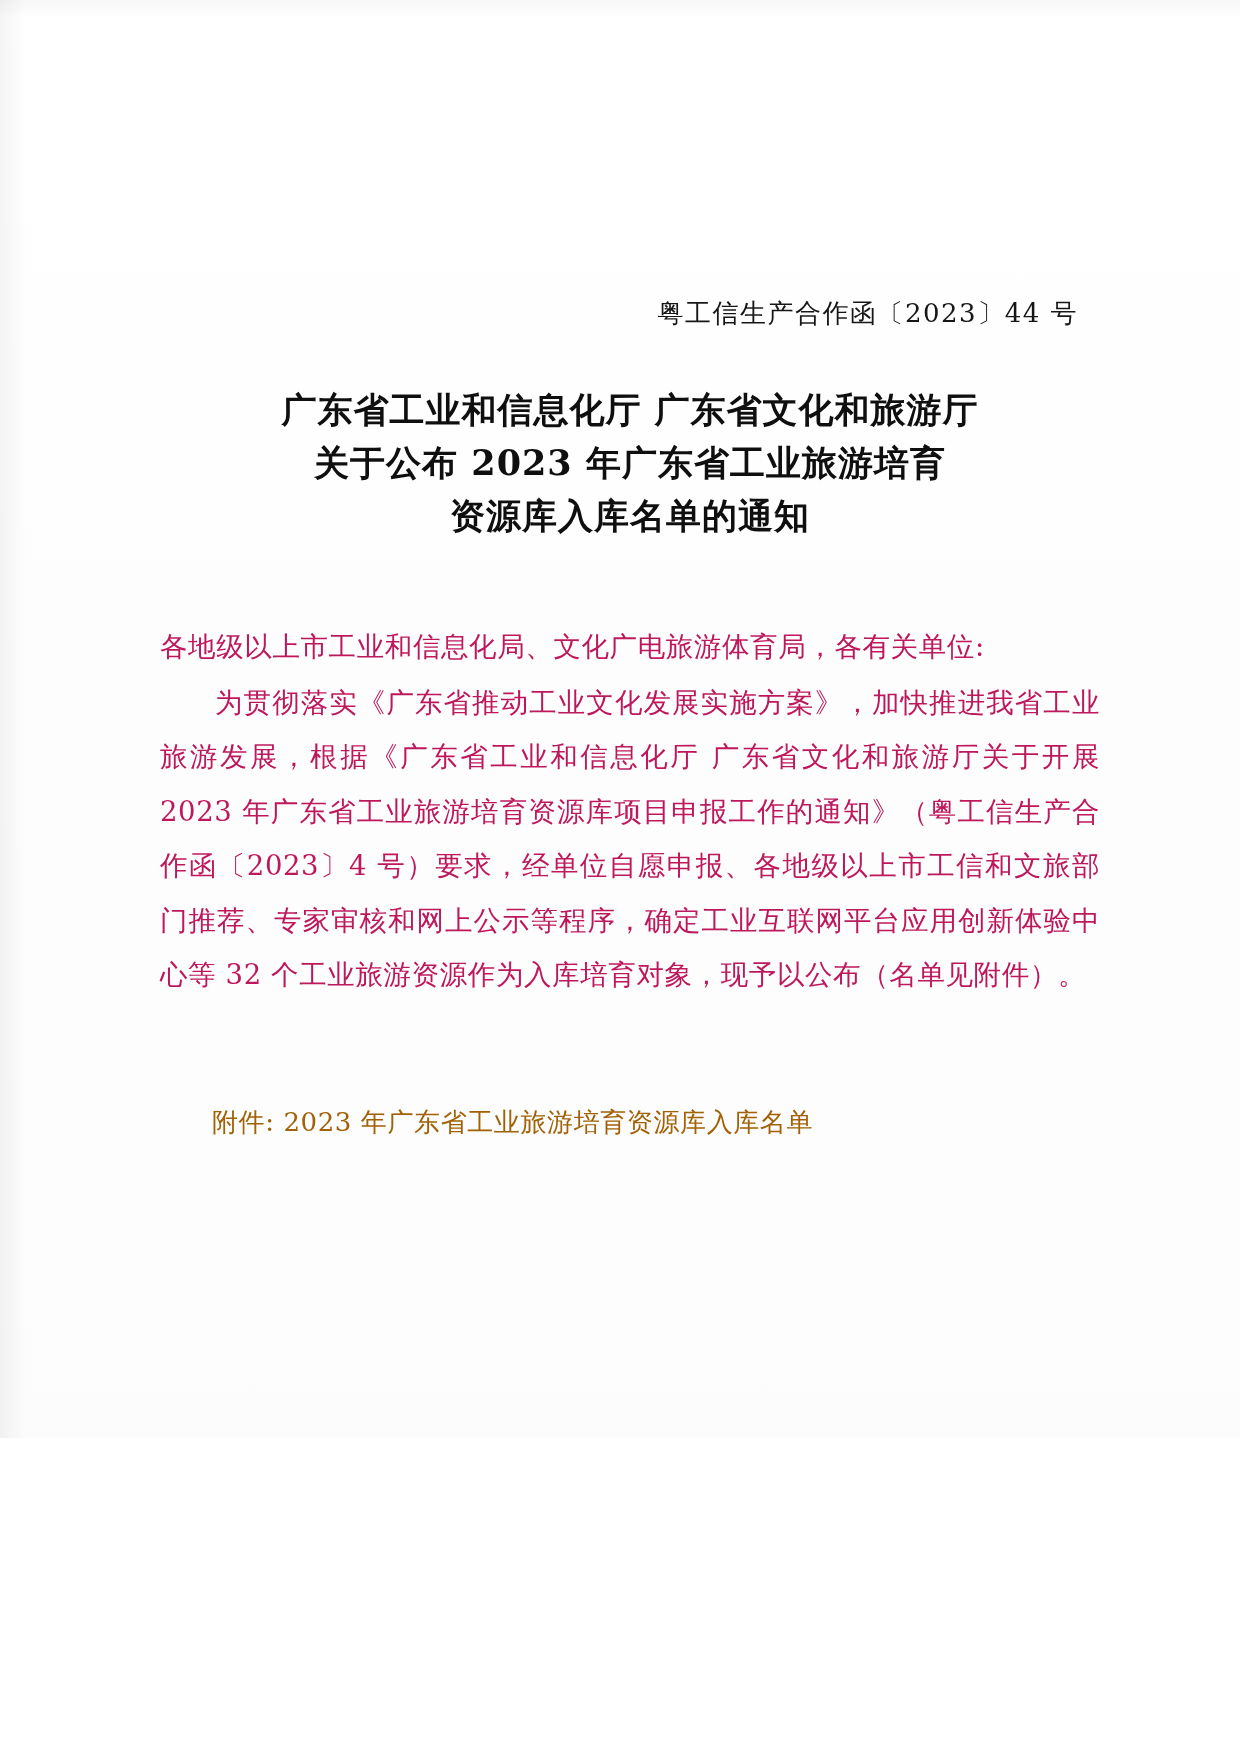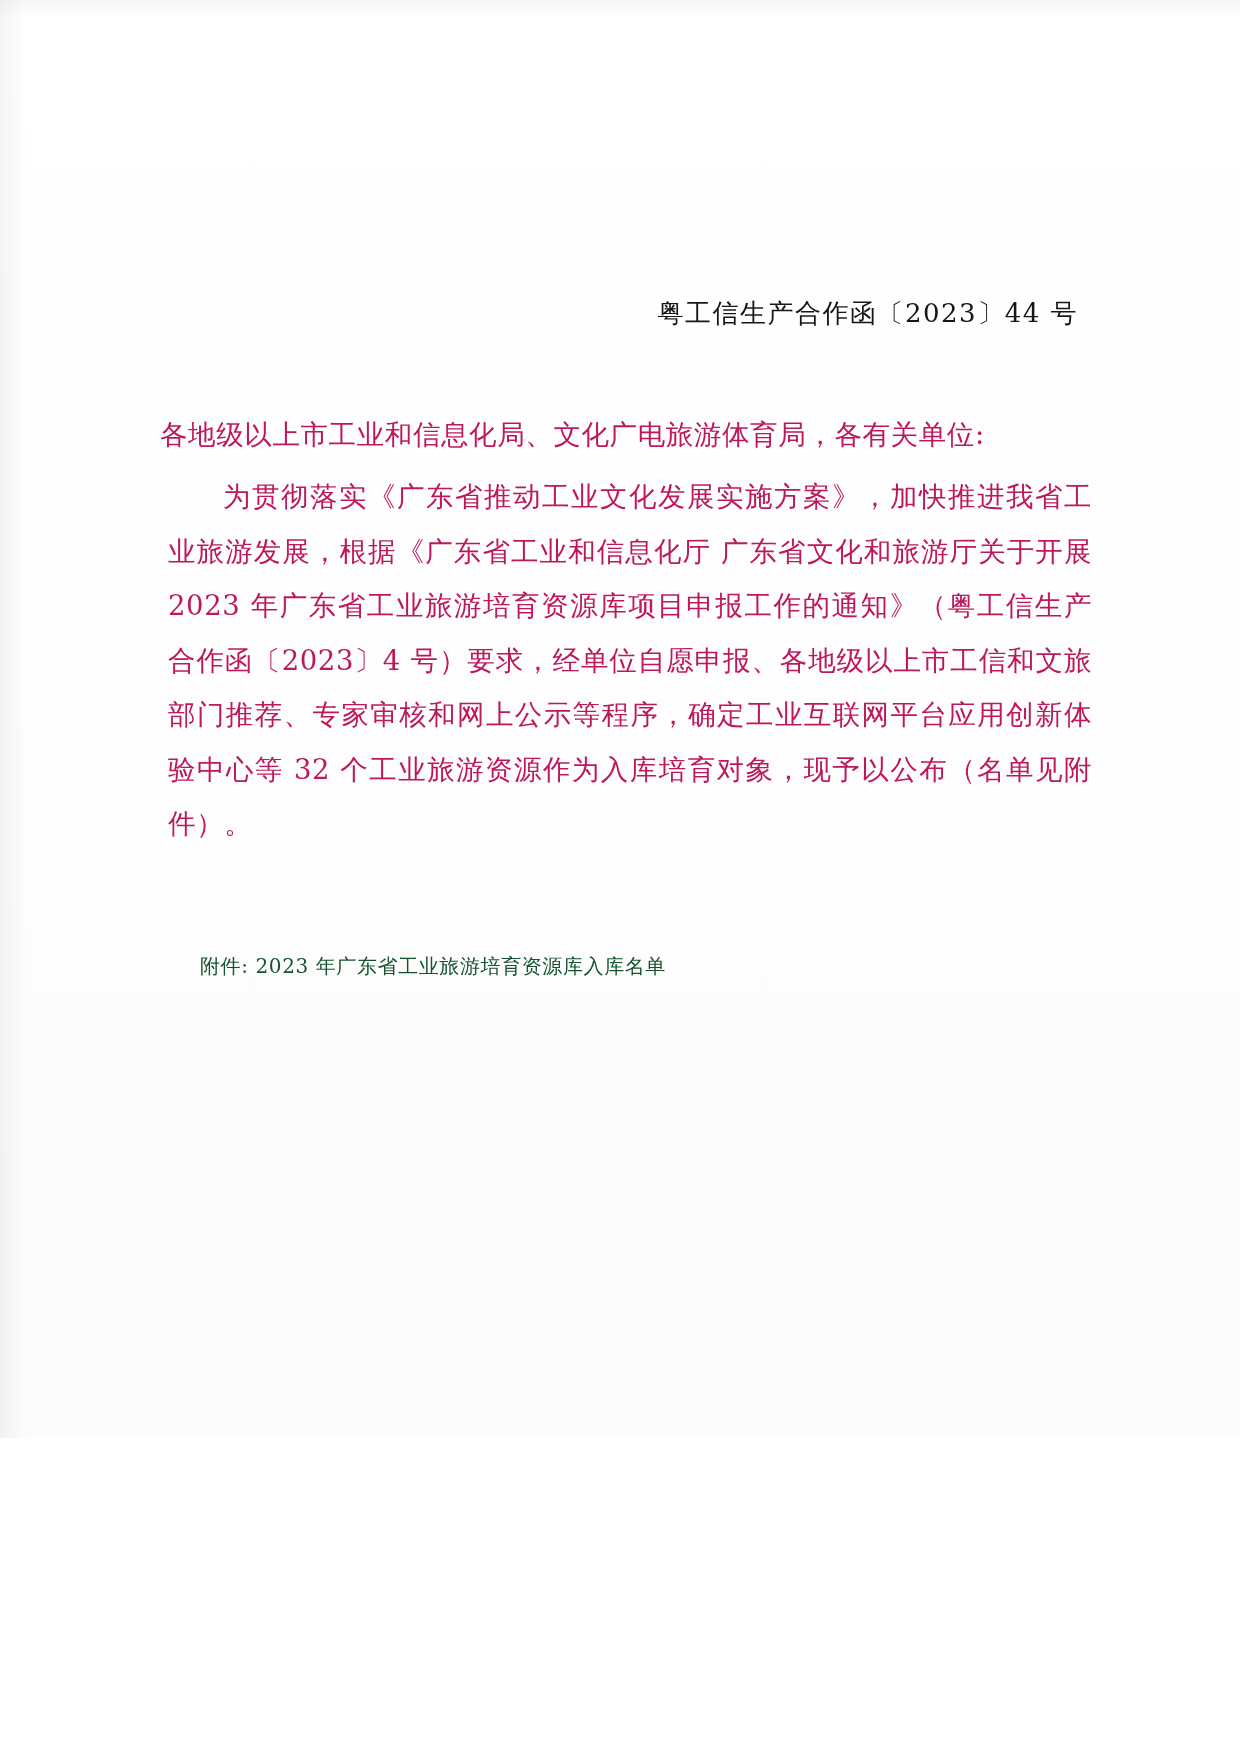--- a/index.html
+++ b/index.html
@@ -71,31 +71,31 @@
     color: #be185d;
     text-align: justify;
     text-justify: inter-ideograph;
   }
 
   .salutation {
     margin: 0 0 2px 0;
   }
 
   .para {
-    margin: 8px;
+    margin: 0;
     text-indent: 2em;
   }
 
   .attachment {
     margin-top: 96px;
-    font-size: 20px;
+    font-size: 26px;
     line-height: 1.9;
     letter-spacing: 0.6px;
     text-indent: 2em;
-    color: #14532d;
+    color: #a16207;
   }
 
   
   .edge-left {
     position: absolute;
     left: 0; top: 0;
     width: 26px; height: 100%;
     background: linear-gradient(90deg, rgba(0,0,0,0.045), rgba(0,0,0,0));
     pointer-events: none;
   }
@@ -112,20 +112,25 @@
 
 <div class="page">
   <div class="paper-tint"></div>
   <div class="edge-left"></div>
   <div class="edge-top"></div>
 
   <div class="content">
 
     <div class="doc-number">粤工信生产合作函〔2023〕44 号</div>
 
+    <div class="title-block">
+      <span class="title-line">广东省工业和信息化厅 广东省文化和旅游厅</span>
+      <span class="title-line">关于公布 2023 年广东省工业旅游培育</span>
+      <span class="title-line">资源库入库名单的通知</span>
+    </div>
 
     <div class="body-block">
       <p class="salutation">各地级以上市工业和信息化局、文化广电旅游体育局，各有关单位:</p>
       <p class="para">为贯彻落实《广东省推动工业文化发展实施方案》，加快推进我省工业旅游发展，根据《广东省工业和信息化厅 广东省文化和旅游厅关于开展 2023 年广东省工业旅游培育资源库项目申报工作的通知》（粤工信生产合作函〔2023〕4 号）要求，经单位自愿申报、各地级以上市工信和文旅部门推荐、专家审核和网上公示等程序，确定工业互联网平台应用创新体验中心等 32 个工业旅游资源作为入库培育对象，现予以公布（名单见附件）。</p>
     </div>
 
     <div class="attachment">附件: 2023 年广东省工业旅游培育资源库入库名单</div>
 
   </div>
 </div>

